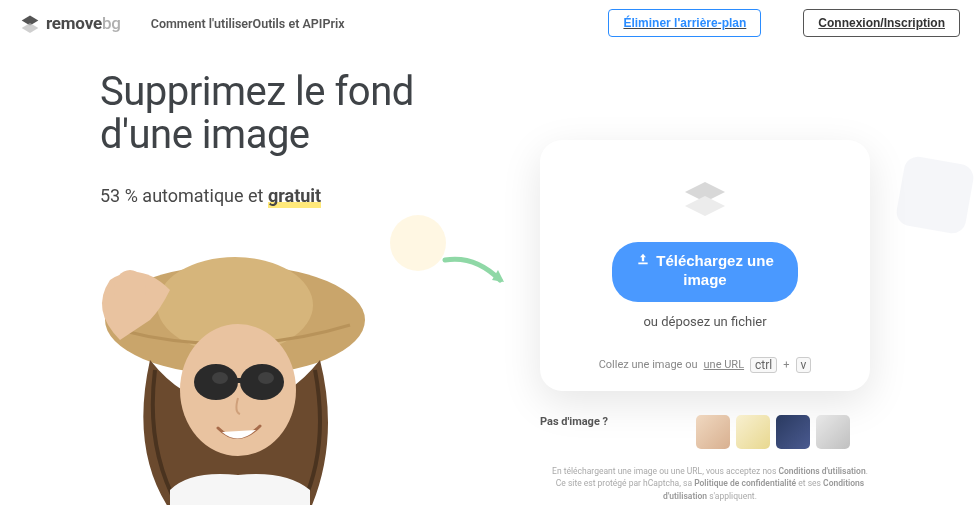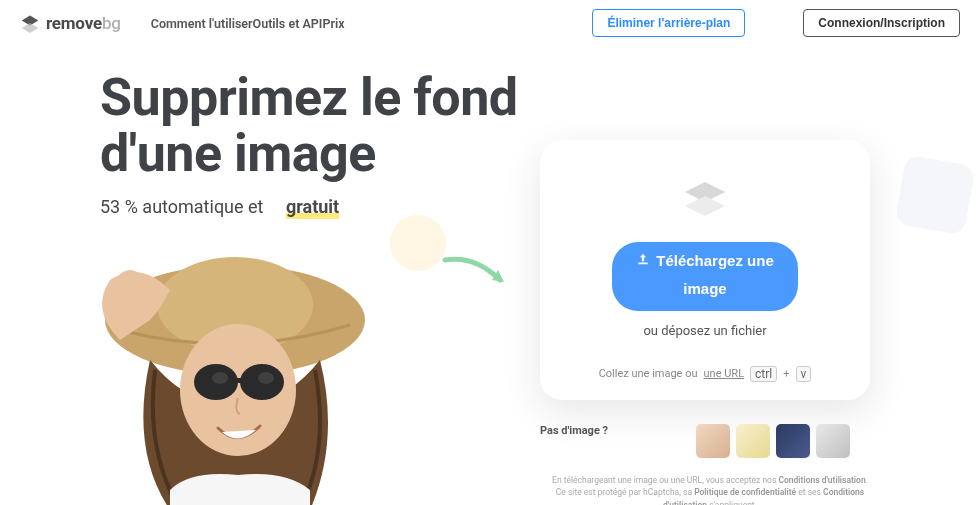--- a/index.html
+++ b/index.html
@@ -26,21 +26,21 @@
     gap: 6px;
     margin-right: 30px;
   }
   .logo-icon svg { display: block; }
   .logo-text { font-size: 17px; font-weight: 700; letter-spacing: -0.2px; }
   .logo-text .dark { color: #4a4a4a; }
   .logo-text .light { color: #b0b0b0; font-weight: 500; margin-top: 24px; }
   .nav { display: flex; font-size: 12.5px; font-weight: 600; color: #555; }
   .nav a { color: #555; text-decoration: none; cursor: pointer; }
   .header-spacer { flex: 1; }
-  .header-buttons { display: flex; gap: 26px; }
+  .header-buttons { display: flex; gap: 10px; text-decoration: underline; }
   .btn-outline-primary {
     border: 1px solid #2a8cff;
     color: #2a8cff;
     background: #fff;
     padding: 6px 14px;
     border-radius: 4px;
     font-size: 12px;
     font-weight: 600;
     cursor: pointer;
   }
@@ -60,37 +60,36 @@
   .hero {
     display: flex;
     padding: 24px 20px 0 100px;
     position: relative;
   }
   .hero-left {
     width: 420px;
     position: relative;
   }
   .hero-title {
-    font-size: 52px;
-    font-weight: 700;
+    font-size: 40px;
+    font-weight: 400;
     line-height: 1.08;
     color: #3f4347;
     letter-spacing: -0.5px;
-    margin-bottom: 14px;
+    margin-bottom: 29px;
   }
   .hero-sub {
     font-size: 18px;
     color: #484848;
     font-weight: 400;
   }
   .hero-sub .highlight {
     font-weight: 700;
     position: relative;
     display: inline-block;
-    margin-left: 18px;
   }
   .hero-sub .highlight::after {
     content: "";
     position: absolute;
     left: 0; right: 0; bottom: -2px;
     height: 6px;
     background: #ffe97a;
     z-index: -1;
   }
   .shape-circle-yellow {
@@ -152,21 +151,21 @@
     border: none;
     border-radius: 26px;
     padding: 10px 24px 12px 24px;
     font-size: 15px;
     font-weight: 700;
     cursor: pointer;
     display: inline-flex;
     flex-direction: column;
     align-items: center;
     line-height: 1.25;
-    gap: 9px;
+    gap: 0;
   }
   .upload-btn .ub-line1 { display: flex; align-items: center; gap: 6px; }
   .drop-text {
     margin-top: 12px;
     font-size: 13px;
     color: #555;
   }
   .paste-row {
     margin-top: 28px;
     font-size: 11px;

